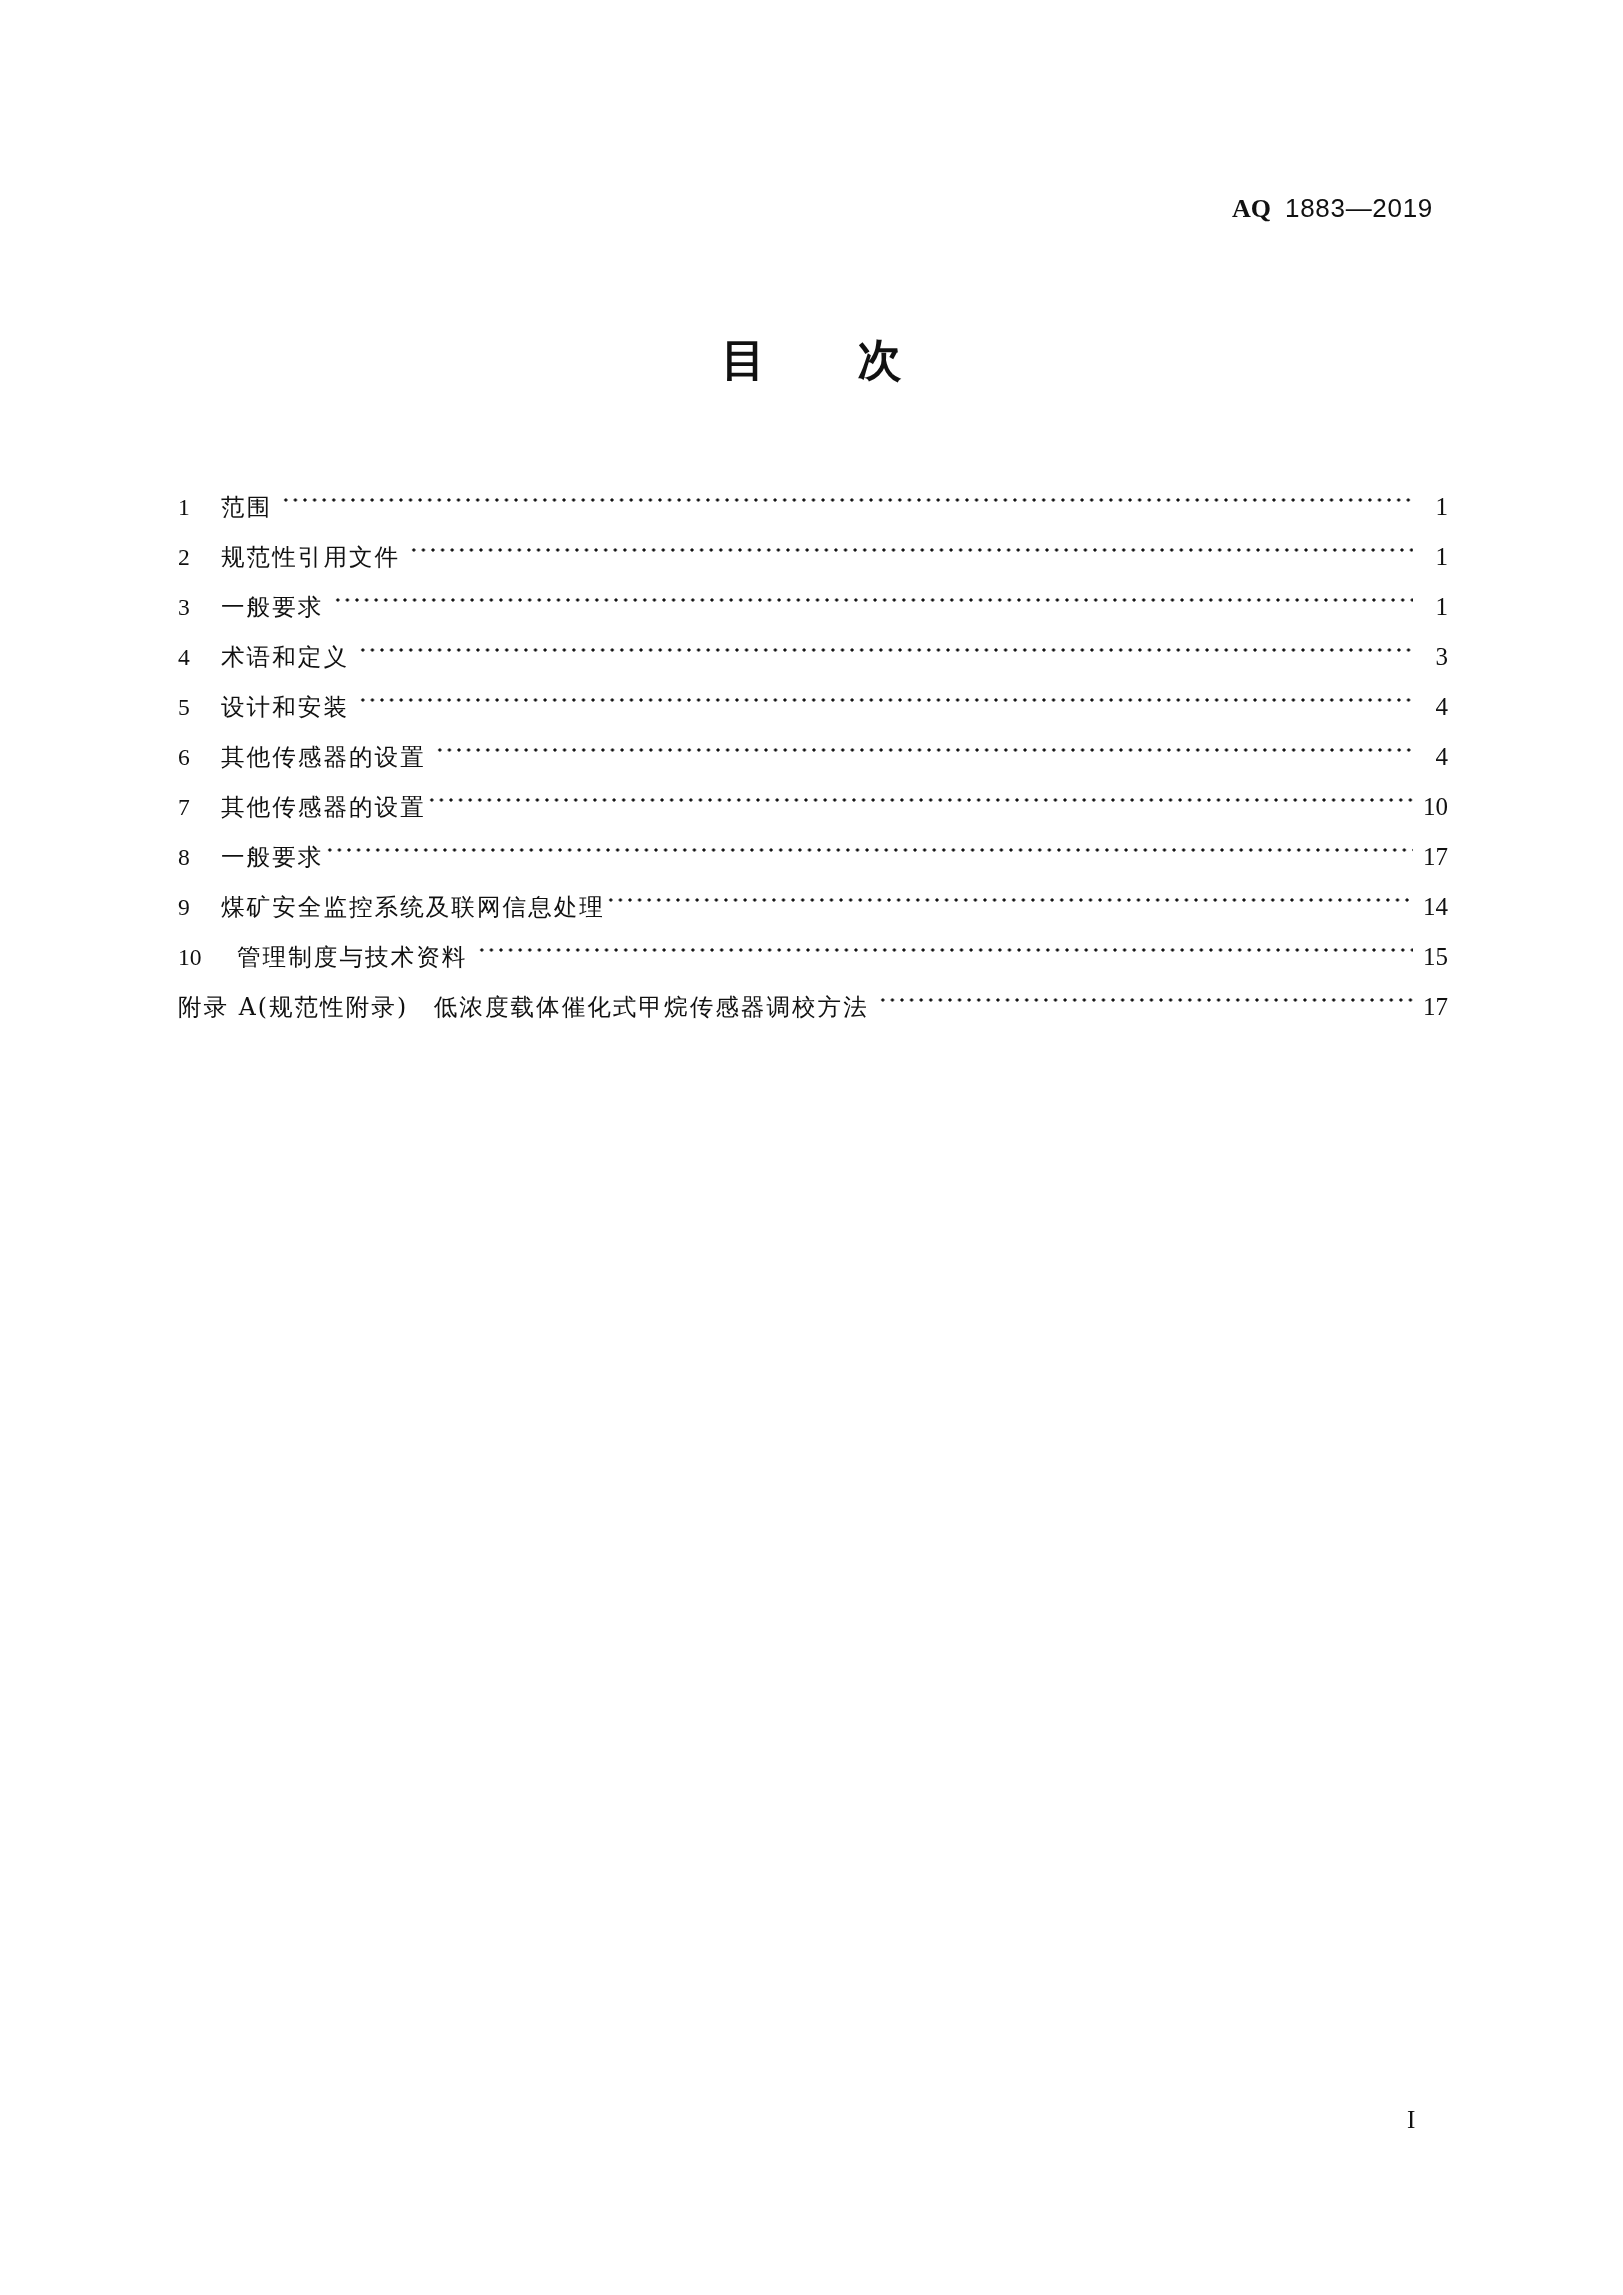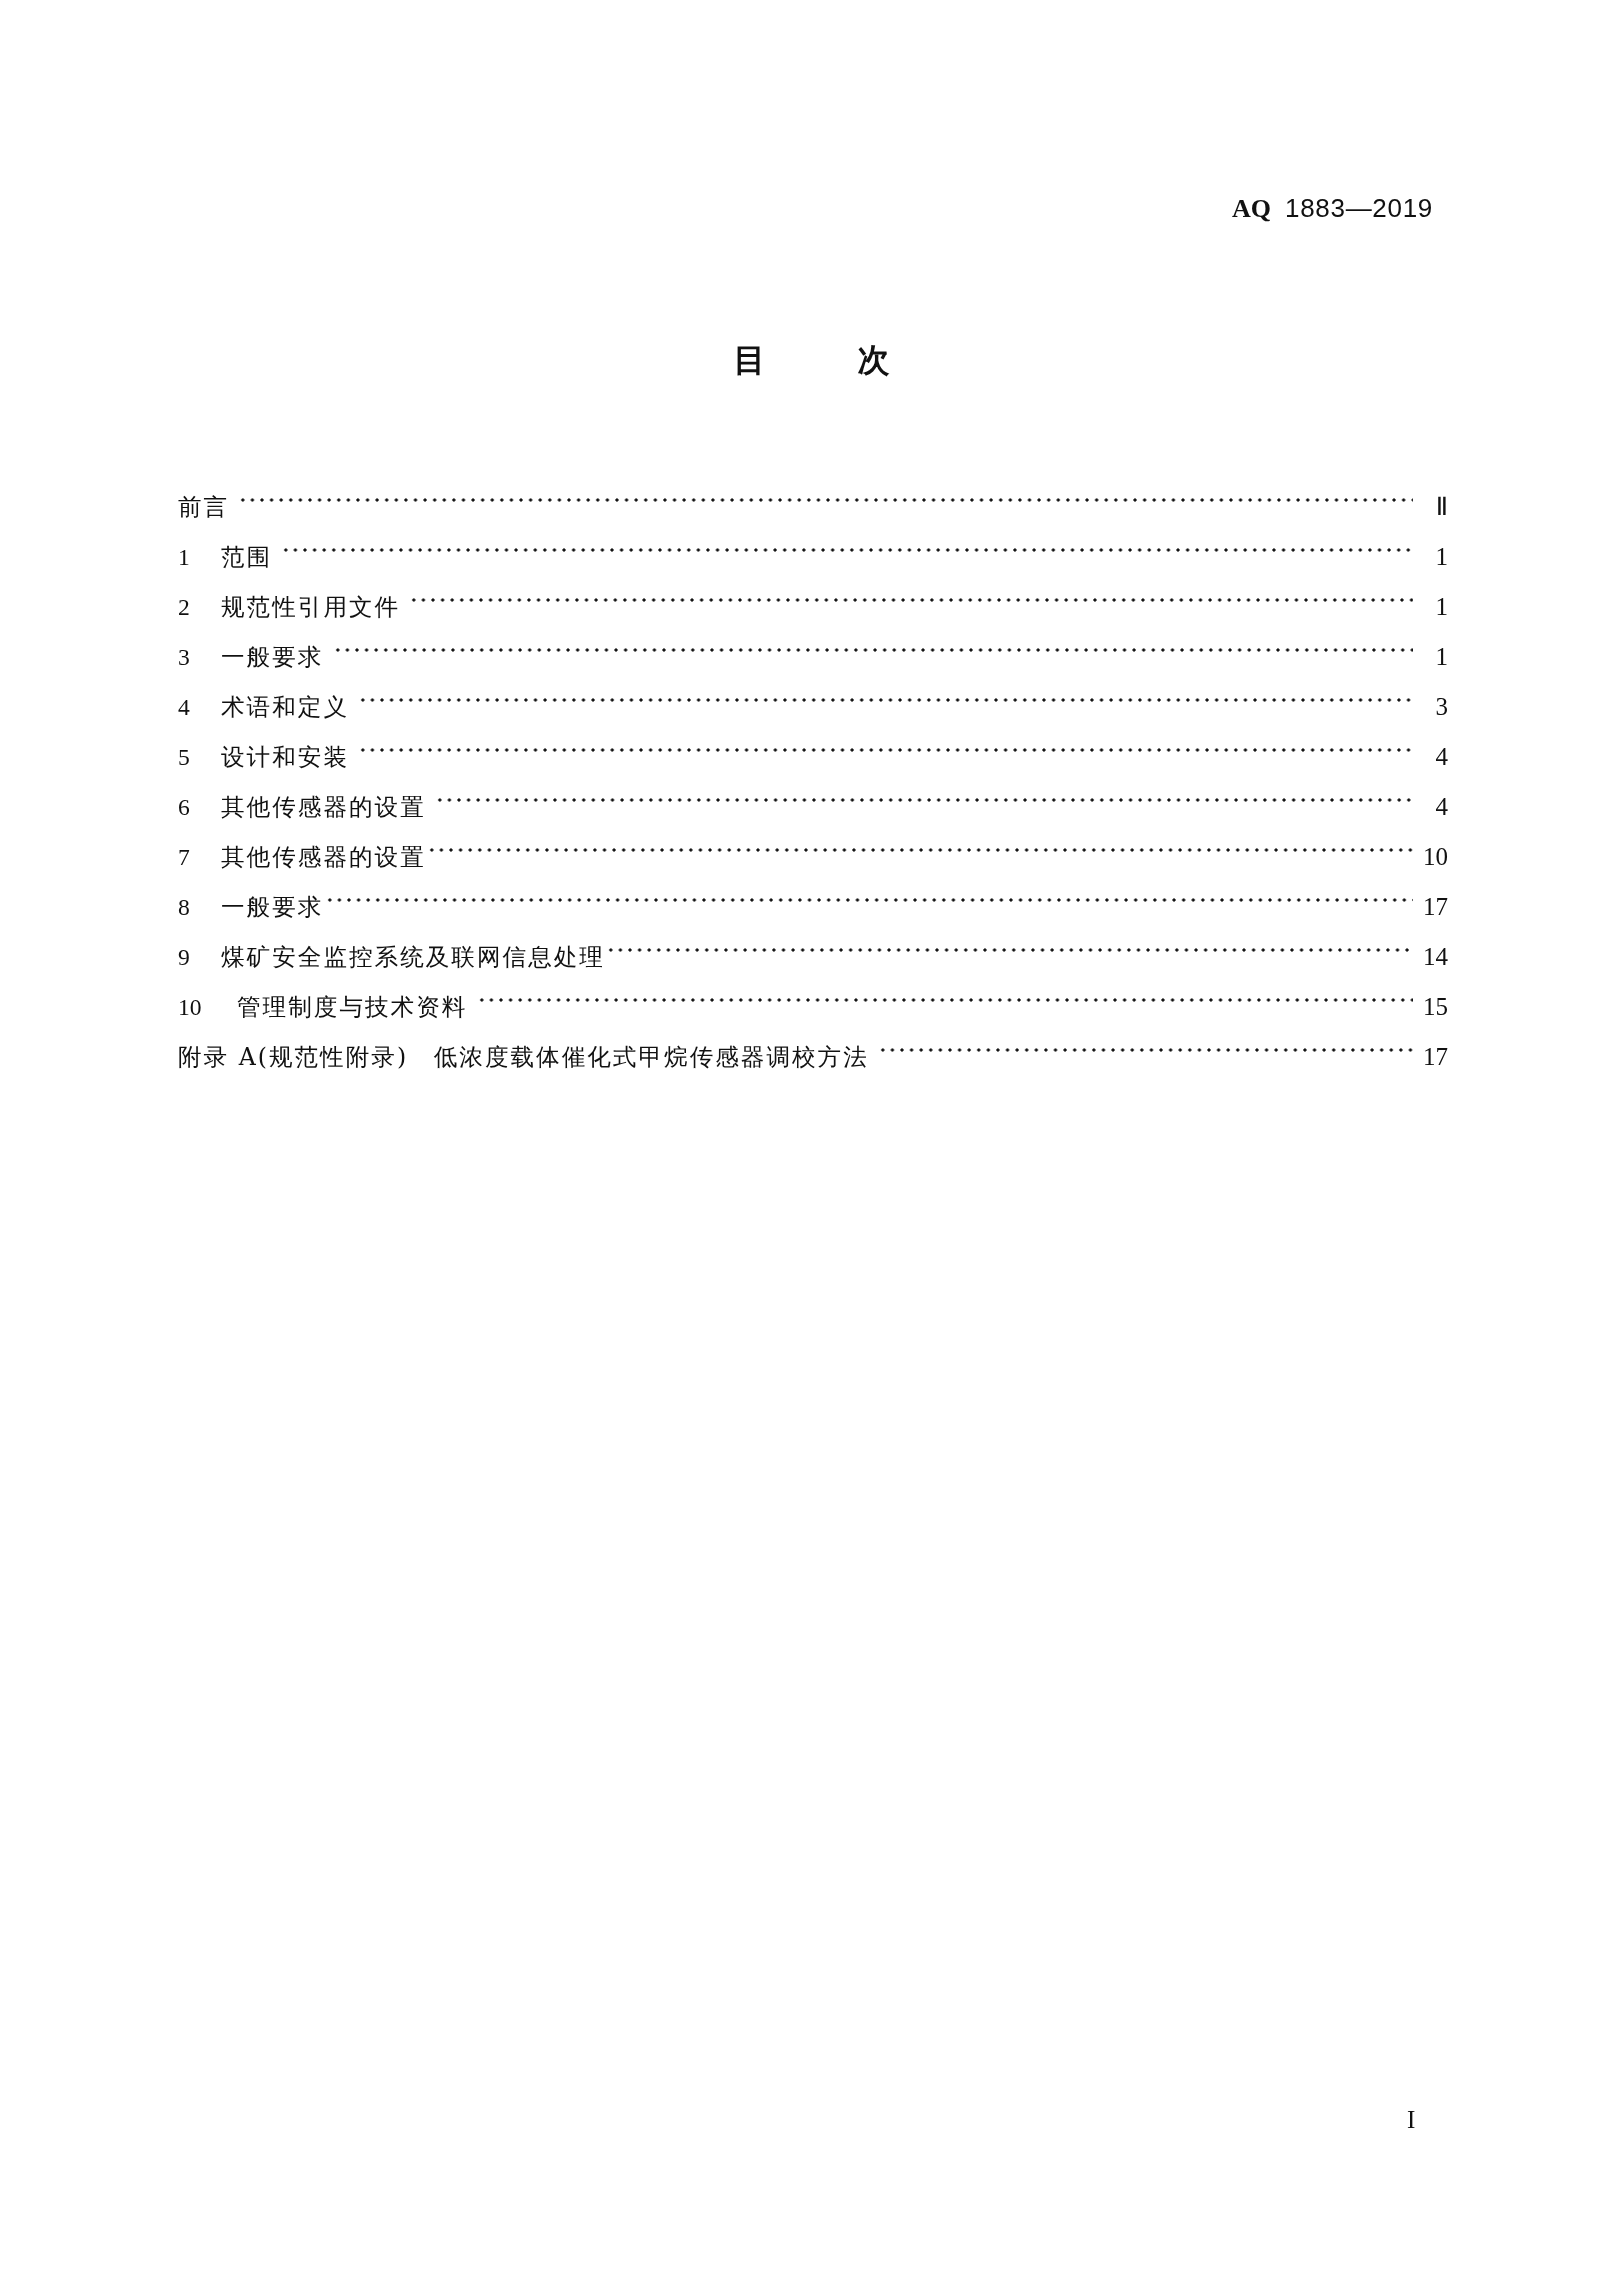--- a/index.html
+++ b/index.html
@@ -8,21 +8,21 @@
     font-family: "DejaVu Serif", "Liberation Serif", serif; color: #111;
   }
   .std-code {
     position: absolute; top: 190px; right: 190px;
     font-size: 26px; line-height: 37px; white-space: nowrap;
   }
   .std-code .prefix { font-family: Liberation Serif, serif; font-weight: bold; margin-right: 14px; }
   .std-code .number { font-family: "Liberation Sans", sans-serif; letter-spacing: 0.7px; }
   .doc-title {
     position: absolute; top: 334px; left: 0; width: 1623px; text-align: center;
-    font-family: "DejaVu Sans", sans-serif; font-size: 32px; line-height: 52px; font-weight: bold;
+    font-family: "DejaVu Sans", sans-serif; font-size: 44px; line-height: 52px; font-weight: bold;
   }
   .doc-title span { display: inline-block; }
   .doc-title .gap { width: 92px; }
   .toc {
     position: absolute; top: 465px; left: 178px; width: 1270px;
   }
   .toc-row {
     display: flex; align-items: baseline; height: 50px; line-height: 50px;
     font-size: 23.6px; white-space: nowrap;
   }
@@ -52,25 +52,20 @@
 
 <div class="std-code">
   <span class="prefix">AQ</span><span class="number">1883—2019</span>
 </div>
 
 <div class="doc-title">
   <span>目</span><span class="gap"></span><span>次</span>
 </div>
 
 <div class="toc">
-  <div class="toc-row">
-    <span class="toc-label">前言</span>
-    <span class="toc-leader"></span>
-    <span class="toc-page">Ⅱ</span>
-  </div>
   <div class="toc-row">
     <span class="toc-num">1</span>
     <span class="toc-label">范围</span>
     <span class="toc-leader"></span>
     <span class="toc-page">1</span>
   </div>
   <div class="toc-row">
     <span class="toc-num">2</span>
     <span class="toc-label">规范性引用文件</span>
     <span class="toc-leader"></span>

